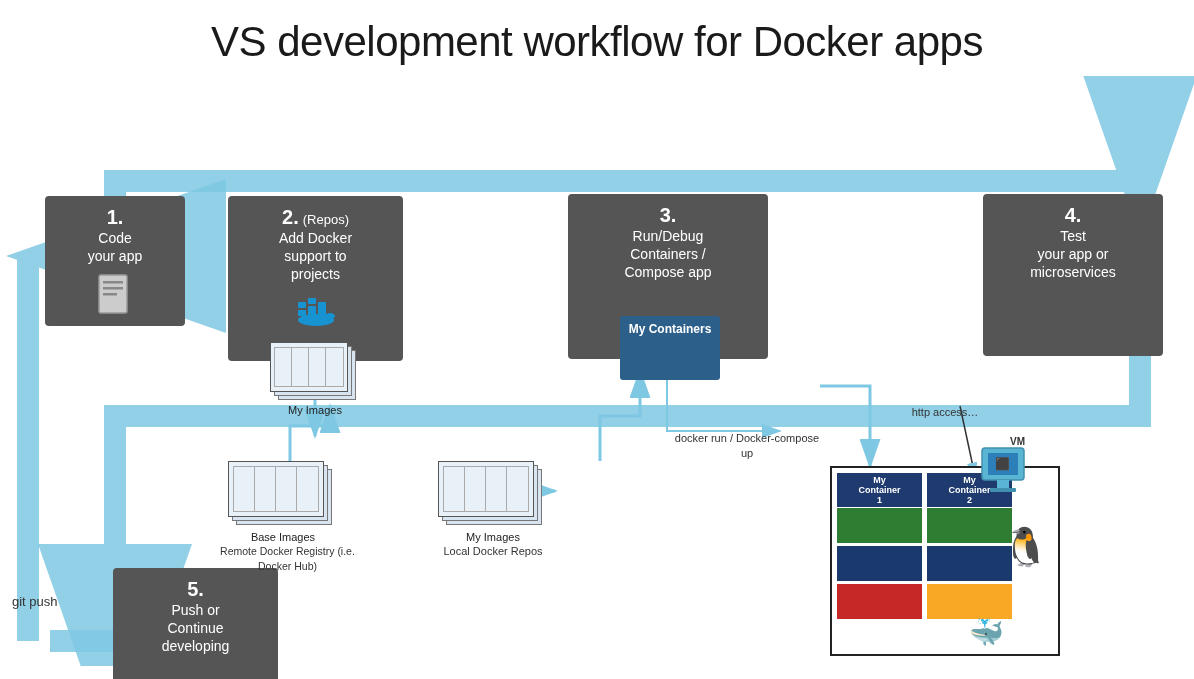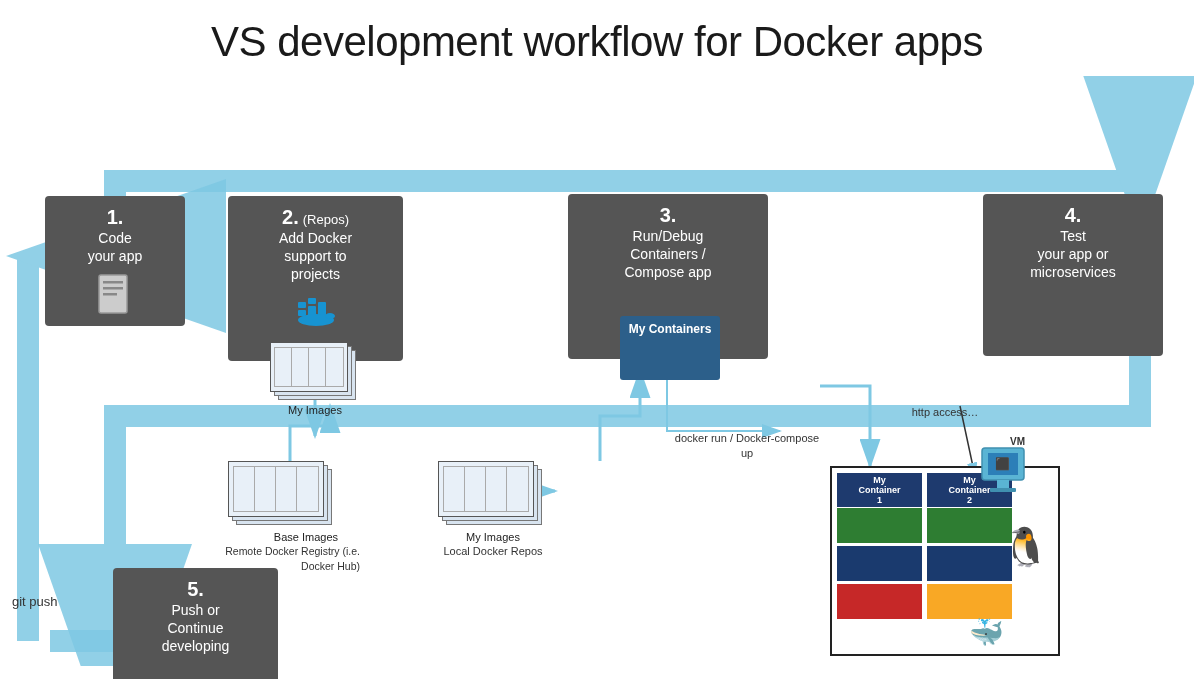--- a/index.html
+++ b/index.html
@@ -246,25 +246,25 @@
     <div style="position:absolute; left:4px; top:4px; width:96px; height:56px; border:1.5px solid #777; background:#d8e4f0;"></div>
     <div style="position:absolute; left:0; top:0; width:96px; height:56px; border:1.5px solid #555; background:#e8f0f8; display:flex; align-items:center; justify-content:center;">
       <div style="display:grid; grid-template-columns:1fr 1fr 1fr 1fr; width:86px; height:46px; border:1px solid #aaa;">
         <div style="border-right:1px solid #aaa;"></div>
         <div style="border-right:1px solid #aaa;"></div>
         <div style="border-right:1px solid #aaa;"></div>
         <div></div>
       </div>
     </div>
   </div>
-  <div style="text-align:right; font-size:11px; color:#222; margin-top:2px;">Base
+  <div style="text-align:center; font-size:11px; color:#222; margin-top:2px;">Base
 Images</div>
 </div>
 
-<div class="label-text" style="left:215px; top:468px; width:145px; font-size:10.5px;text-align:right;">Remote
+<div class="label-text" style="left:215px; top:468px; width:145px; font-size:10.5px;">Remote
 Docker Registry
 (i.e. Docker Hub)</div>
 
 <div style="position:absolute; left:438px; top:385px;">
   <div style="position:relative; width:110px; height:68px;">
     <div style="position:absolute; left:8px; top:8px; width:96px; height:56px; border:1.5px solid #777; background:#d8e4f0;"></div>
     <div style="position:absolute; left:4px; top:4px; width:96px; height:56px; border:1.5px solid #777; background:#d8e4f0;"></div>
     <div style="position:absolute; left:0; top:0; width:96px; height:56px; border:1.5px solid #555; background:#e8f0f8; display:flex; align-items:center; justify-content:center;">
       <div style="display:grid; grid-template-columns:1fr 1fr 1fr 1fr; width:86px; height:46px; border:1px solid #aaa;">
         <div style="border-right:1px solid #aaa;"></div>

